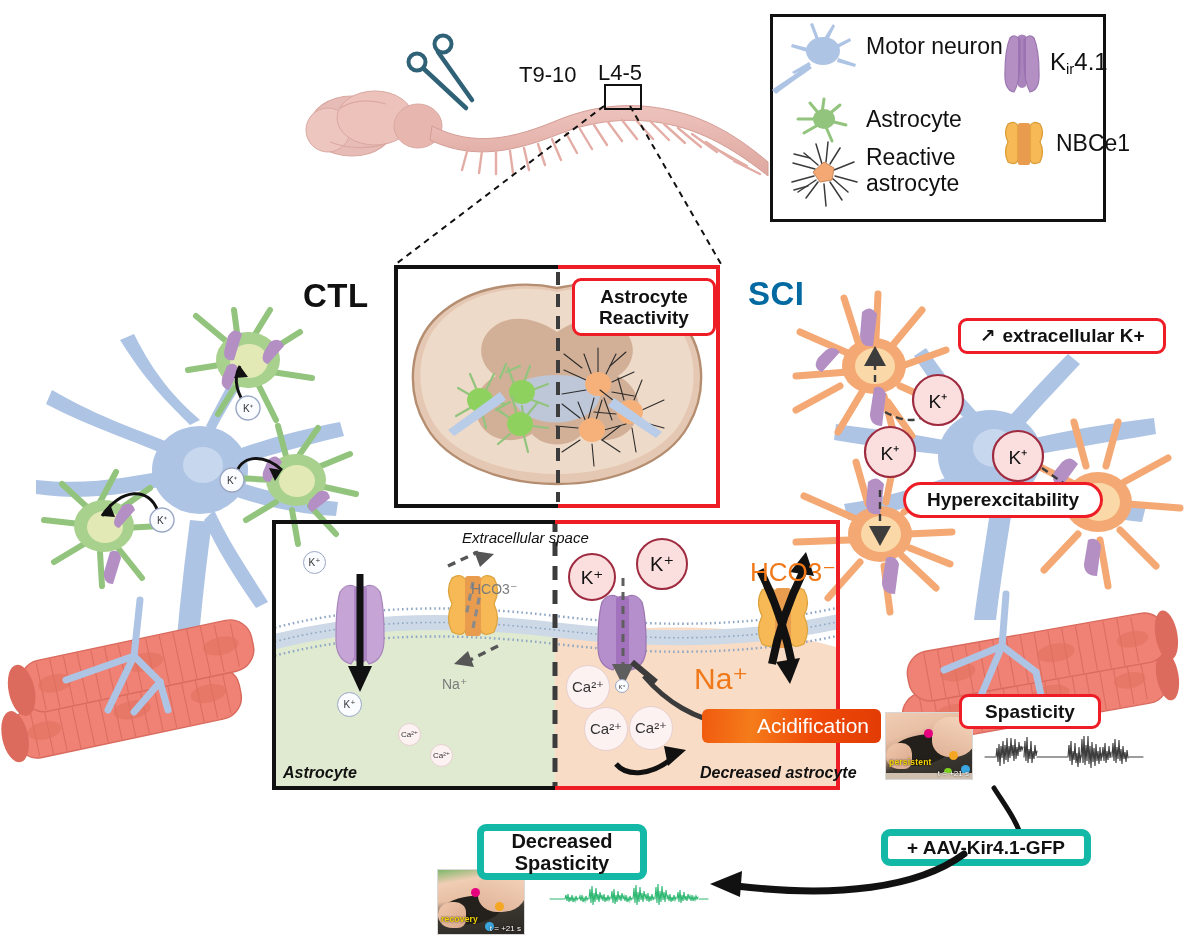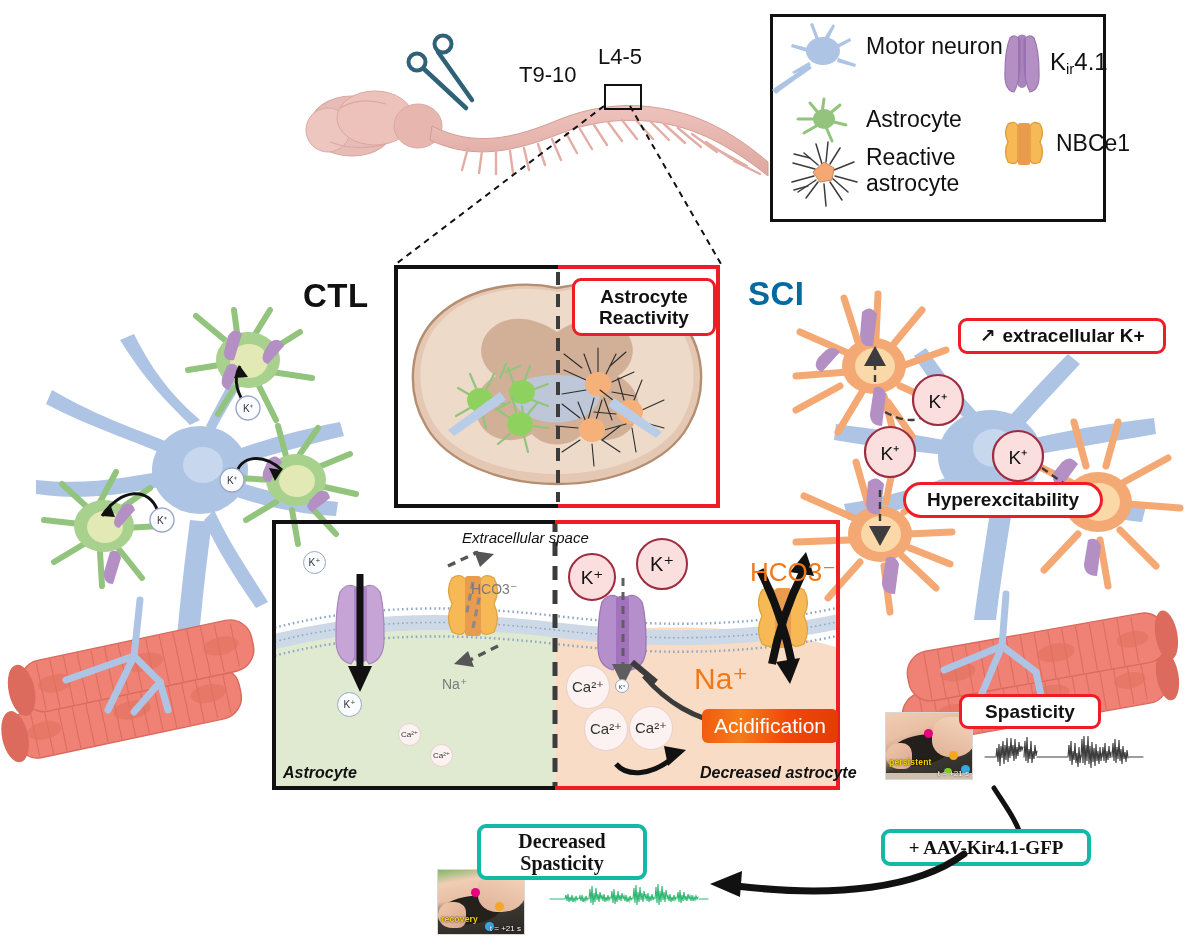--- a/index.html
+++ b/index.html
@@ -5,21 +5,21 @@
   html,body{margin:0;padding:0;background:#ffffff;}
   body{width:1200px;height:945px;position:relative;overflow:hidden;
        font-family:"Liberation Sans","DejaVu Sans",sans-serif;color:#111;}
   .abs{position:absolute;}
   svg{display:block;overflow:visible;}
 
   
   .box{position:absolute;background:#fff;display:flex;align-items:center;justify-content:center;
        text-align:center;font-weight:bold;line-height:1.12;box-sizing:border-box;}
   .box.red{border:3px solid #ee1c25;border-radius:9px;}
-  .box.green{border:4px solid #14b8a6;border-radius:9px;font-family:Liberation Serif, serif;}
+  .box.green{border:7px solid #14b8a6;border-radius:9px;}
 
   
   .frame-black{position:absolute;border:4px solid #111;box-sizing:border-box;background:transparent;}
   .frame-red{position:absolute;border:4px solid #ee1c25;box-sizing:border-box;background:transparent;}
 
   .ctl-label{position:absolute;font-size:33px;font-weight:bold;color:#111;letter-spacing:.5px;}
   .sci-label{position:absolute;font-size:33px;font-weight:bold;color:#0369a1;letter-spacing:.5px;}
 
   .ion{position:absolute;border-radius:50%;display:flex;align-items:center;
        justify-content:center;box-sizing:border-box;}
@@ -93,21 +93,21 @@
     <g stroke="#2f6177" stroke-width="4.5" fill="none" stroke-linecap="round">
       <circle cx="143" cy="14" r="8.5" stroke-width="4"></circle>
       <circle cx="117" cy="32" r="8.5" stroke-width="4"></circle>
       <path d="M138 22 L 172 70"></path>
       <path d="M124 39 L 166 78"></path>
     </g>
   </svg>
 </div>
 
 <div class="abs" style="left:519px;top:62px;font-size:22px;">T9-10</div>
-<div class="abs" style="left:598px;top:44px;font-size:22px;">L4-5</div>
+<div class="abs" style="left:598px;top:60px;font-size:22px;">L4-5</div>
 
 <div class="abs" style="left:604px;top:84px;width:34px;height:22px;border:2px solid #111;"></div>
 <div class="abs" style="left:390px;top:100px;width:340px;height:170px;">
   <svg width="340" height="170" viewBox="0 0 340 170">
     <path d="M214 6 L 6 164" stroke="#111" stroke-width="2" stroke-dasharray="6 5" fill="none"></path>
     <path d="M240 6 L 331 164" stroke="#111" stroke-width="2" stroke-dasharray="6 5" fill="none"></path>
   </svg>
 </div>
 
 <div class="abs" style="left:770px;top:14px;width:330px;height:202px;border:3px solid #111;background:#fff;"></div>
@@ -705,21 +705,21 @@
 <div class="abs ital" style="left:462px;top:529px;font-size:15px;">Extracellular space</div>
 <div class="abs bolditalic" style="left:283px;top:764px;font-size:16px;">Astrocyte</div>
 <div class="abs bolditalic" style="left:700px;top:764px;font-size:16px;">Decreased astrocyte</div>
 
 <div class="abs greytxt" style="left:471px;top:581px;font-size:14px;">HCO3⁻</div>
 <div class="abs greytxt" style="left:442px;top:676px;font-size:14px;">Na⁺</div>
 
 <div class="hco3" style="left:750px;top:557px;">HCO3⁻</div>
 <div class="na" style="left:694px;top:661px;">Na⁺</div>
 
-<div class="acid" style="left:702px;top:709px;width:136px;height:34px;">Acidification</div>
+<div class="acid" style="left:702px;top:709px;width:136px;height:34px;padding-left:43px;">Acidification</div>
 
 <div class="ion ion-small" style="left:303px;top:551px;width:23px;height:23px;">K⁺</div>
 <div class="ion ion-small" style="left:337px;top:692px;width:25px;height:25px;">K⁺</div>
 <div class="ion ion-ca" style="left:398px;top:723px;width:23px;height:23px;font-size:8px;">Ca²⁺</div>
 <div class="ion ion-ca" style="left:430px;top:744px;width:23px;height:23px;font-size:8px;">Ca²⁺</div>
 
 <div class="ion ion-big" style="left:568px;top:553px;width:48px;height:48px;font-size:19px;">K⁺</div>
 <div class="ion ion-big" style="left:636px;top:538px;width:52px;height:52px;font-size:20px;">K⁺</div>
 <div class="ion ion-ca" style="left:566px;top:665px;width:44px;height:44px;font-size:15px;">Ca²⁺</div>
 <div class="ion ion-ca" style="left:584px;top:707px;width:44px;height:44px;font-size:15px;">Ca²⁺</div>

